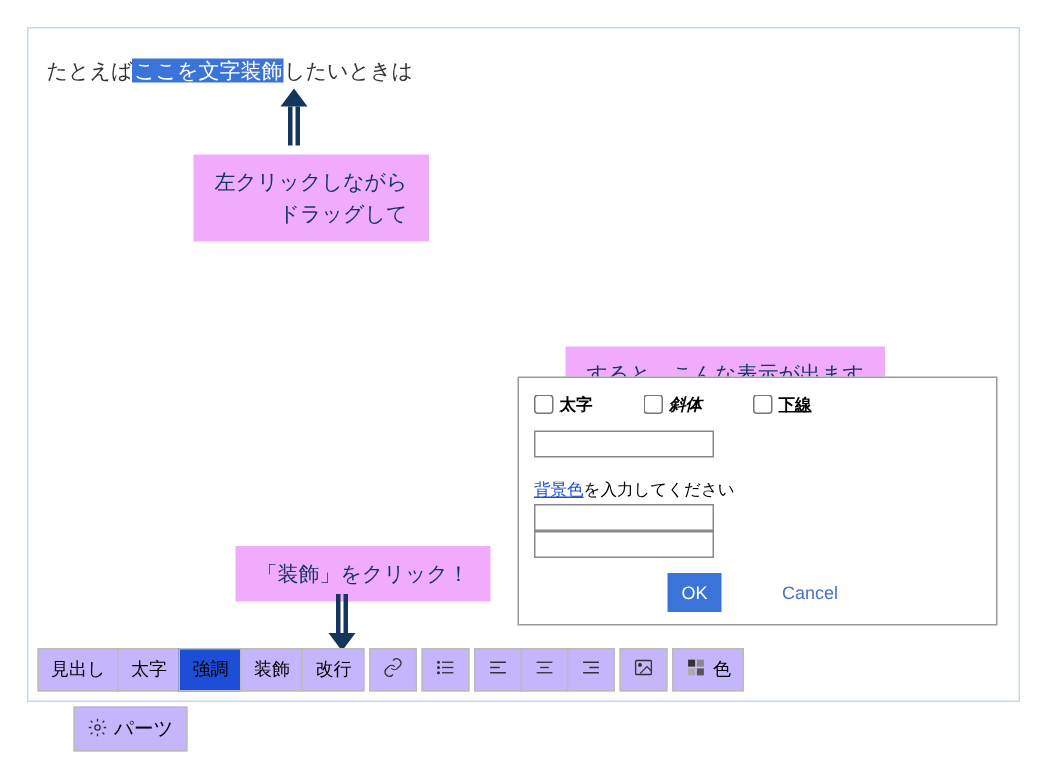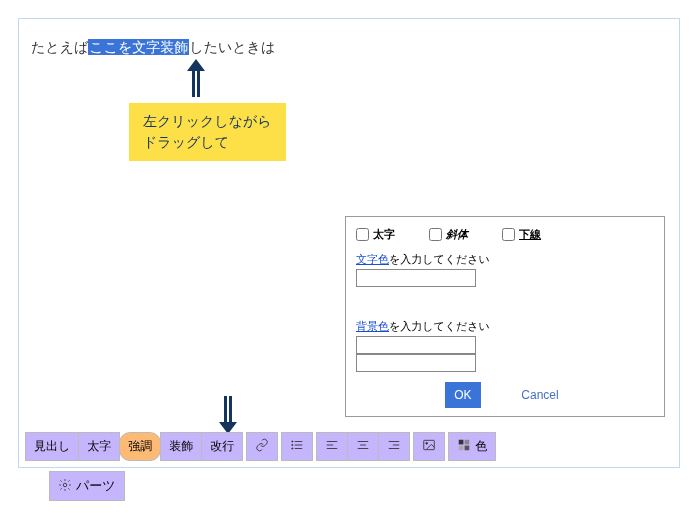--- a/index.html
+++ b/index.html
@@ -24,26 +24,27 @@
     width: 0; height: 0; border-left: 9px solid transparent; border-right: 9px solid transparent;
     border-bottom: 12px solid #14355e;
   }
   .arrow-stem { width: 8px; height: 26px; border-left: 3px solid #14355e; border-right: 3px solid #14355e; background: transparent; }
   .arrow-down {
     width: 0; height: 0; border-left: 9px solid transparent; border-right: 9px solid transparent;
     border-top: 12px solid #14355e;
   }
   .tipbox {
     position: absolute;
-    background: #fde047;
+    background: #f0abfc;
     color: #14355e;
     font-size: 14px;
     padding: 8px 14px;
     line-height: 1.5;
     white-space: pre-line;
+    text-align: right;
   }
   .popup {
     position: absolute;
     right: 14px;
     bottom: 50px;
     width: 320px;
     border: 1px solid #9a9a9a;
     background: #fff;
     padding: 10px 10px 8px 10px;
     font-size: 11px;
@@ -63,21 +64,21 @@
     position: absolute; left: 6px; right: 6px; bottom: 6px;
     display: flex; flex-wrap: wrap; gap: 0; align-items: stretch;
     font-size: 12px;
   }
   .tbtn {
     border: 1px solid #bbb; background: #c4b5fd; padding: 5px 8px; cursor: pointer;
     display: flex; align-items: center; justify-content: center; min-width: 32px;
     font-family: "MS PGothic", Meiryo, sans-serif;
   }
   .tbtn+.tbtn { margin-left: -1px; }
-  .tbtn.hl { background: #fdba74; border-radius: 11px; }
+  .tbtn.hl { background: #1d4ed8; }
   .icon-svg { width: 14px; height: 14px; stroke: #333; fill: none; stroke-width: 1.5; }
 </style>
 </head>
 <body>
 
 <div class="editor">
 
   <div class="content-line">
     <span>たとえば</span><span class="sel">ここを文字装飾</span><span>したいときは</span>
   </div>
@@ -100,35 +101,33 @@
         </label>
       <label class="chk">
           <input type="checkbox" style=""> 
           <i><b>斜体</b></i>
         </label>
       <label class="chk">
           <input type="checkbox" style=""> 
           <u><b>下線</b></u>
         </label>
     </div>
-    <div class="lbl-row">
-      <span class="blue-link">文字色</span><span>を入力してください</span>
-    </div>
     <input class="input-line" type="text" style="">
-    <div class="lbl-row" style="margin-top:32px;">
+    <div class="lbl-row" style="margin-top:14px;">
       <span class="blue-link">背景色</span><span>を入力してください</span>
     </div>
     <input class="input-line" type="text" style="">
     <input class="input-line" type="text" style="">
     <div class="btnrow">
       <button class="btn-ok">OK</button>
       <button class="btn-cancel">Cancel</button>
     </div>
   </div>
 
+  <div class="tipbox" style="left:138px; top:345px;">「装飾」をクリック！</div>
 
   <div class="arrow-wrap" style="left:200px; top:377px;">
     <div class="arrow-stem"></div>
       <div class="arrow-down"></div>
   </div>
 
   <div class="toolbar">
     <div style="display:flex;">
       <div class="tbtn">見出し</div>
       <div class="tbtn">太字</div>

